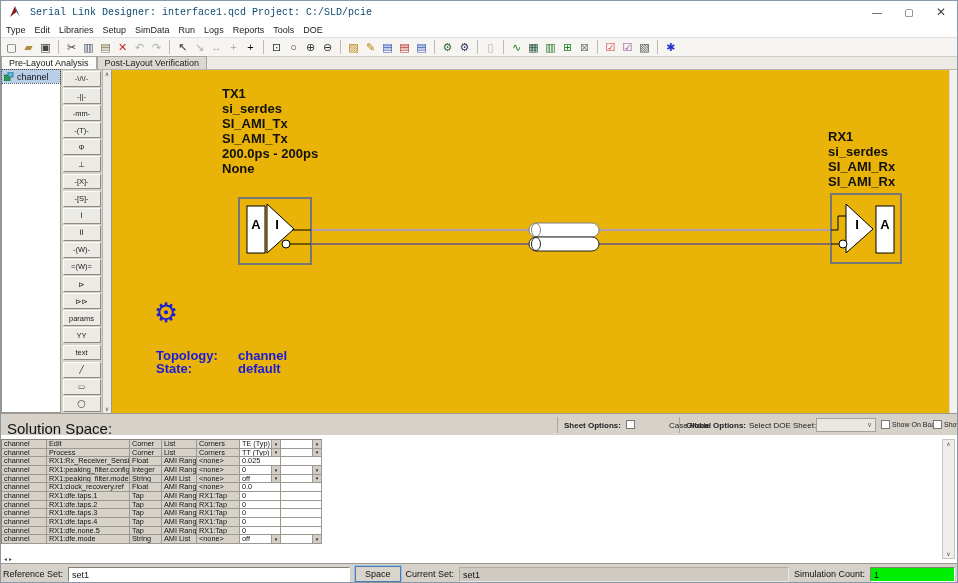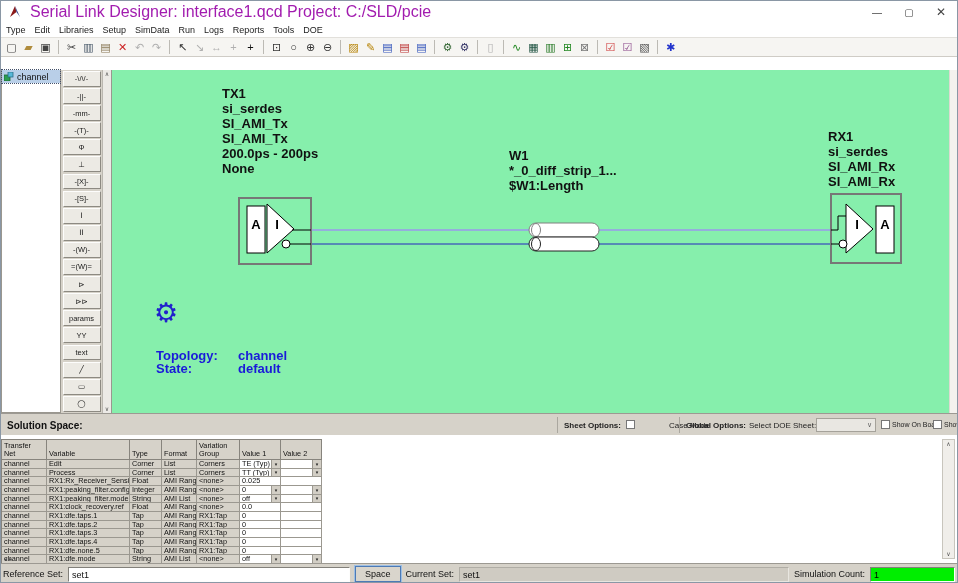--- a/index.html
+++ b/index.html
@@ -3,21 +3,21 @@
 <meta charset="utf-8">
 <style>
   *{box-sizing:border-box;margin:0;padding:0;}
   html,body{width:958px;height:583px;}
   body{font-family:"Liberation Sans","DejaVu Sans",sans-serif;background:#fff;position:relative;}
   .window{position:absolute;inset:0;border:1px solid #8a97a5;background:#fff;overflow:hidden;}
 
   
   .titlebar{position:absolute;left:0;right:0;top:0;height:22px;background:#fff;display:flex;align-items:center;}
   .appicon{width:14px;height:14px;margin:0 8px 0 7px;}
-  .title{font-size:16px;color:#a21caf;}
+  .title{font-size:10px;color:#0c4a6e;font-family:Liberation Mono, monospace;}
   .wincontrols{margin-left:auto;display:flex;height:100%;}
   .wbtn{width:32px;height:100%;display:flex;align-items:center;justify-content:center;font-size:10px;color:#444;}
   .wbtn.close{font-size:12px;}
 
   
   .menubar{position:absolute;left:0;right:0;top:22px;height:14px;background:#fff;display:flex;align-items:center;gap:9px;padding-left:5px;}
   .menuitem{font-size:9px;color:#222;}
 
   
   .toolbar{position:absolute;left:0;right:0;top:36px;height:20px;background:#f6f5f2;border-top:1px solid #e2e0db;border-bottom:1px solid #cfccc6;display:flex;align-items:center;padding-left:2px;}
@@ -34,31 +34,31 @@
   .treepanel{width:60px;background:#fff;border:1px solid #9a978f;border-top:none;}
   .treeitem{display:flex;align-items:center;gap:3px;height:13px;padding-left:2px;font-size:9px;color:#111;}
   .treeitem.selected{background:#b9cfe8;outline:1px dotted #44516b;}
   .palette{width:50px;background:#d6d2c9;display:flex;}
   .palcol{width:41px;display:flex;flex-direction:column;align-items:center;padding-top:1px;}
   .palbtn{width:38px;height:16px;margin-bottom:1.2px;background:#eceae4;border:1px solid;border-color:#fdfdfc #8d8a82 #8d8a82 #fdfdfc;display:flex;align-items:center;justify-content:center;font-size:7.5px;color:#1a1a1a;white-space:nowrap;overflow:hidden;}
   .palscroll{width:9px;background:#eceae6;border-left:1px solid #bab7b0;display:flex;flex-direction:column;justify-content:space-between;align-items:center;}
   .sarrow{font-size:6px;color:#555;line-height:8px;}
 
   
-  .canvas{position:relative;flex:1;background:#86efac;border-left:1px solid #9a978f;overflow:hidden;}
+  .canvas{position:relative;flex:1;background:#eab308;border-left:1px solid #9a978f;overflow:hidden;}
   .cvscroll{position:absolute;right:0;top:0;bottom:0;width:8px;background:#f4f2ee;border-left:1px solid #dddad2;}
   .slabels{position:absolute;font-size:13px;font-weight:bold;color:#111;line-height:15px;white-space:nowrap;}
   .portletter{position:absolute;width:18px;top:147px;text-align:center;font-size:13px;font-weight:bold;color:#000;}
   .gear{position:absolute;left:42px;top:228px;font-size:27px;color:#2020cc;line-height:30px;}
   .staterow{position:absolute;left:44px;font-size:13px;font-weight:bold;color:#1a1ad9;display:flex;white-space:nowrap;}
   .staterow .lbl{width:82px;}
 
   
   .band{position:absolute;left:0;right:0;top:412px;height:22px;background:#d6d2c9;border-top:1px solid #9c9992;}
-  .bandtitle{position:absolute;left:6px;top:6px;font-size:10px;font-weight:bold;color:#111;}
+  .bandtitle{position:absolute;left:6px;top:6px;font-size:15px;font-weight:normal;color:#111;}
   .bdiv{position:absolute;top:3px;height:16px;width:1px;background:#aaa79f;}
   .blbl{position:absolute;top:7px;font-size:8px;color:#222;white-space:nowrap;}
   .blbl.b{font-weight:bold;}
   .cb{position:absolute;top:6px;width:9px;height:9px;background:#fff;border:1px solid #777;}
   .combo{position:absolute;top:4px;left:755px;width:75px;height:14px;background:#e9e7e2;border:1px solid #a5a29a;display:flex;align-items:center;}
   .combo .val{flex:1;font-size:8px;padding-left:2px;color:#444;}
   .combo .carr{width:11px;text-align:center;font-size:7px;color:#666;}
 
   
   .tablearea{position:absolute;left:0;right:0;top:434px;height:128px;background:#fff;}
@@ -153,20 +153,24 @@
       <span class="tbtn" style="color: rgb(34, 136, 34);">⊞</span>
       <span class="tbtn" style="color: rgb(119, 119, 119);">⊠</span>
       <span class="tbtn sep"></span>
       <span class="tbtn" style="color: rgb(204, 51, 51);">☑</span>
       <span class="tbtn" style="color: rgb(136, 68, 136);">☑</span>
       <span class="tbtn" style="color: rgb(85, 85, 85);">▧</span>
       <span class="tbtn sep"></span>
       <span class="tbtn" style="color: rgb(34, 51, 204);">✱</span>
     </div>
 
+  <div class="tabbar">
+    <div class="tab active">Pre-Layout Analysis</div>
+    <div class="tab">Post-Layout Verification</div>
+  </div>
 
   <div class="main">
 
     <div class="treepanel">
       <div class="treeitem selected">
         <svg width="10" height="9" viewBox="0 0 10 9">
           <rect x="0" y="3" width="6" height="6" fill="#2e9e50" stroke="#1c6634" stroke-width="0.8"></rect>
           <rect x="4" y="0" width="5" height="5" fill="#58b8d8" stroke="#2c6f88" stroke-width="0.8"></rect>
         </svg>
         <span>channel</span>
@@ -242,26 +246,20 @@
 
       <div class="slabels" style="left:110px;top:16px;">
 
       <div>TX1</div>
           <div>si_serdes</div>
           <div>SI_AMI_Tx</div>
           <div>SI_AMI_Tx</div>
           <div>200.0ps - 200ps</div>
           <div>None</div>
         </div>
-      <div class="slabels" style="left:397px;top:78px;">
-
-      <div>W1</div>
-          <div>*_0_diff_strip_1...</div>
-          <div>$W1:Length</div>
-        </div>
       <div class="slabels" style="left:716px;top:59px;">
 
       <div>RX1</div>
           <div>si_serdes</div>
           <div>SI_AMI_Rx</div>
           <div>SI_AMI_Rx</div>
         </div>
 
       <div class="portletter" style="left:135px;">A</div>
       <div class="portletter" style="left:156px;">I</div>
@@ -296,32 +294,20 @@
       <span class="carr">∨</span>
     </span>
     <span class="cb" style="left:880px;"></span>
     <span class="blbl" style="left:891px;font-size:7px;">Show On Board</span>
     <span class="cb" style="left:932px;"></span>
     <span class="blbl" style="left:943px;font-size:7px;width:14px;">Show All Sheets</span>
   </div>
 
   <div class="tablearea">
     <div class="sstable">
-      <div class="thead">
-
-      <div class="th">Transfer
-Net</div>
-          <div class="th">Variable</div>
-          <div class="th">Type</div>
-          <div class="th">Format</div>
-          <div class="th">Variation
-Group</div>
-          <div class="th">Value 1</div>
-          <div class="th">Value 2</div>
-        </div>
       <div>
 
           <div class="tr">
             <div class="td">channel</div>
             <div class="td">Edit</div>
             <div class="td">Corner</div>
             <div class="td">List</div>
             <div class="td">Corners</div>
             <div class="td c-val">
               <span class="vtext">TE (Typ)</span>

